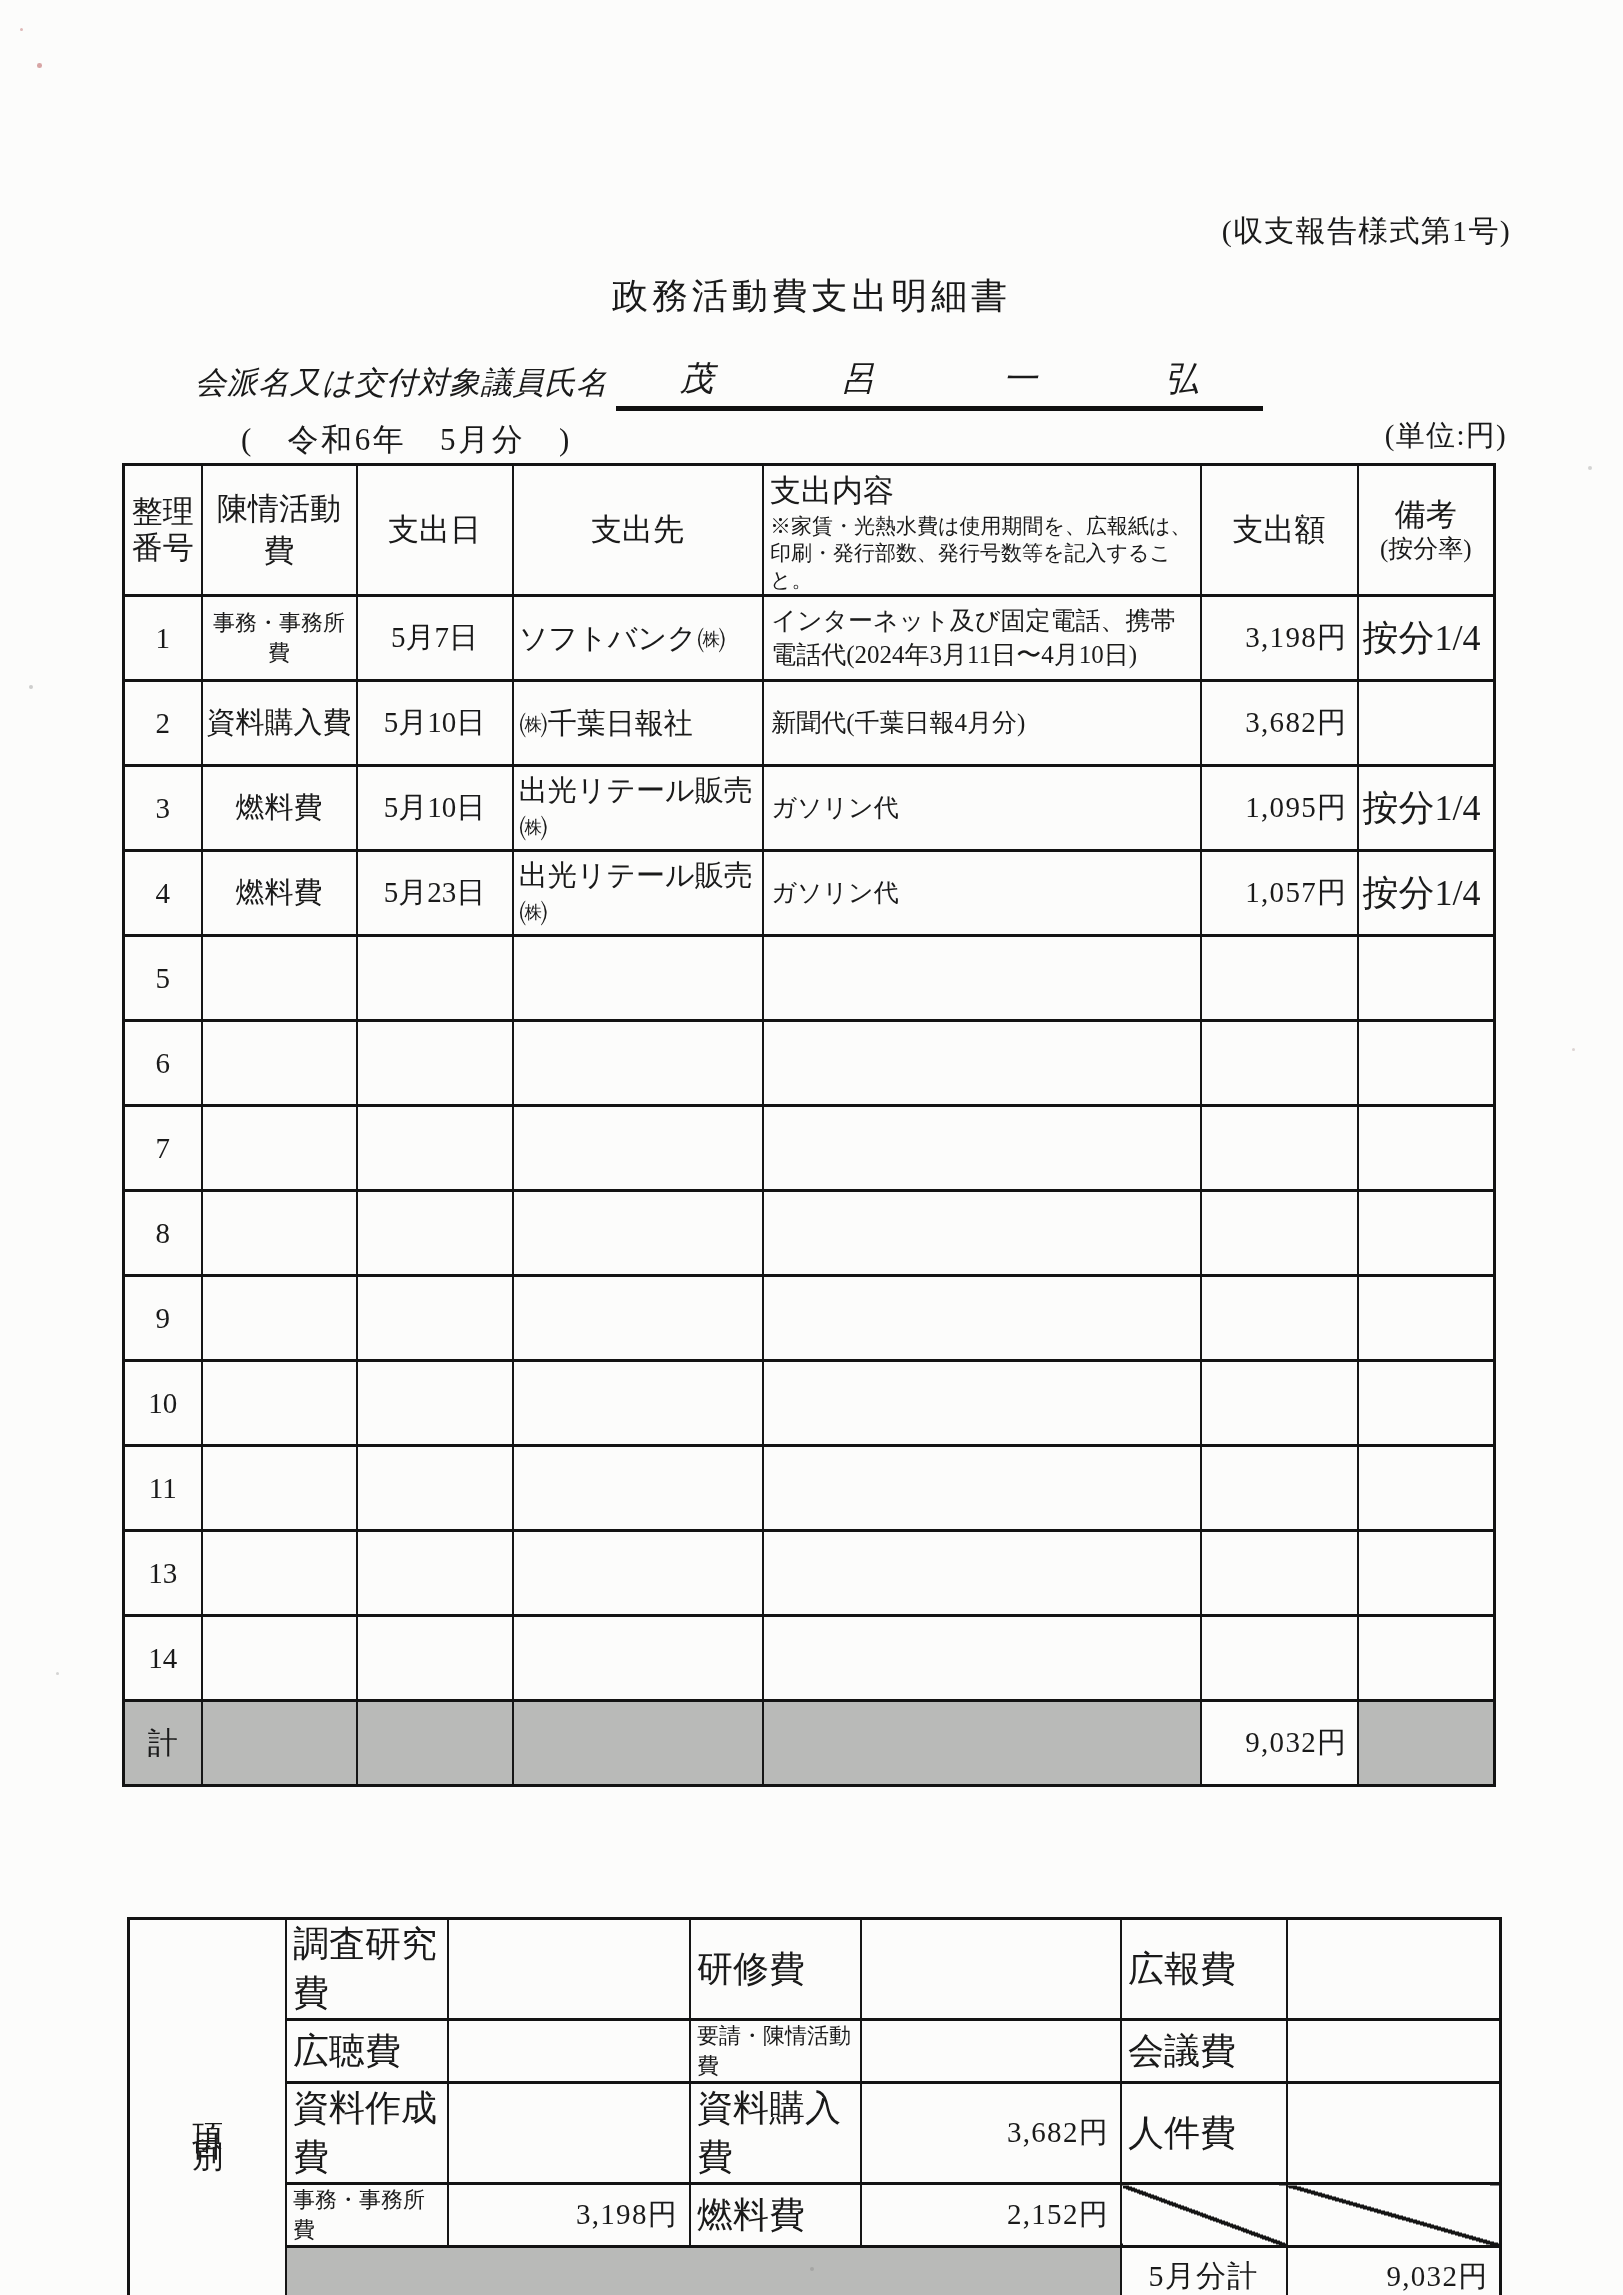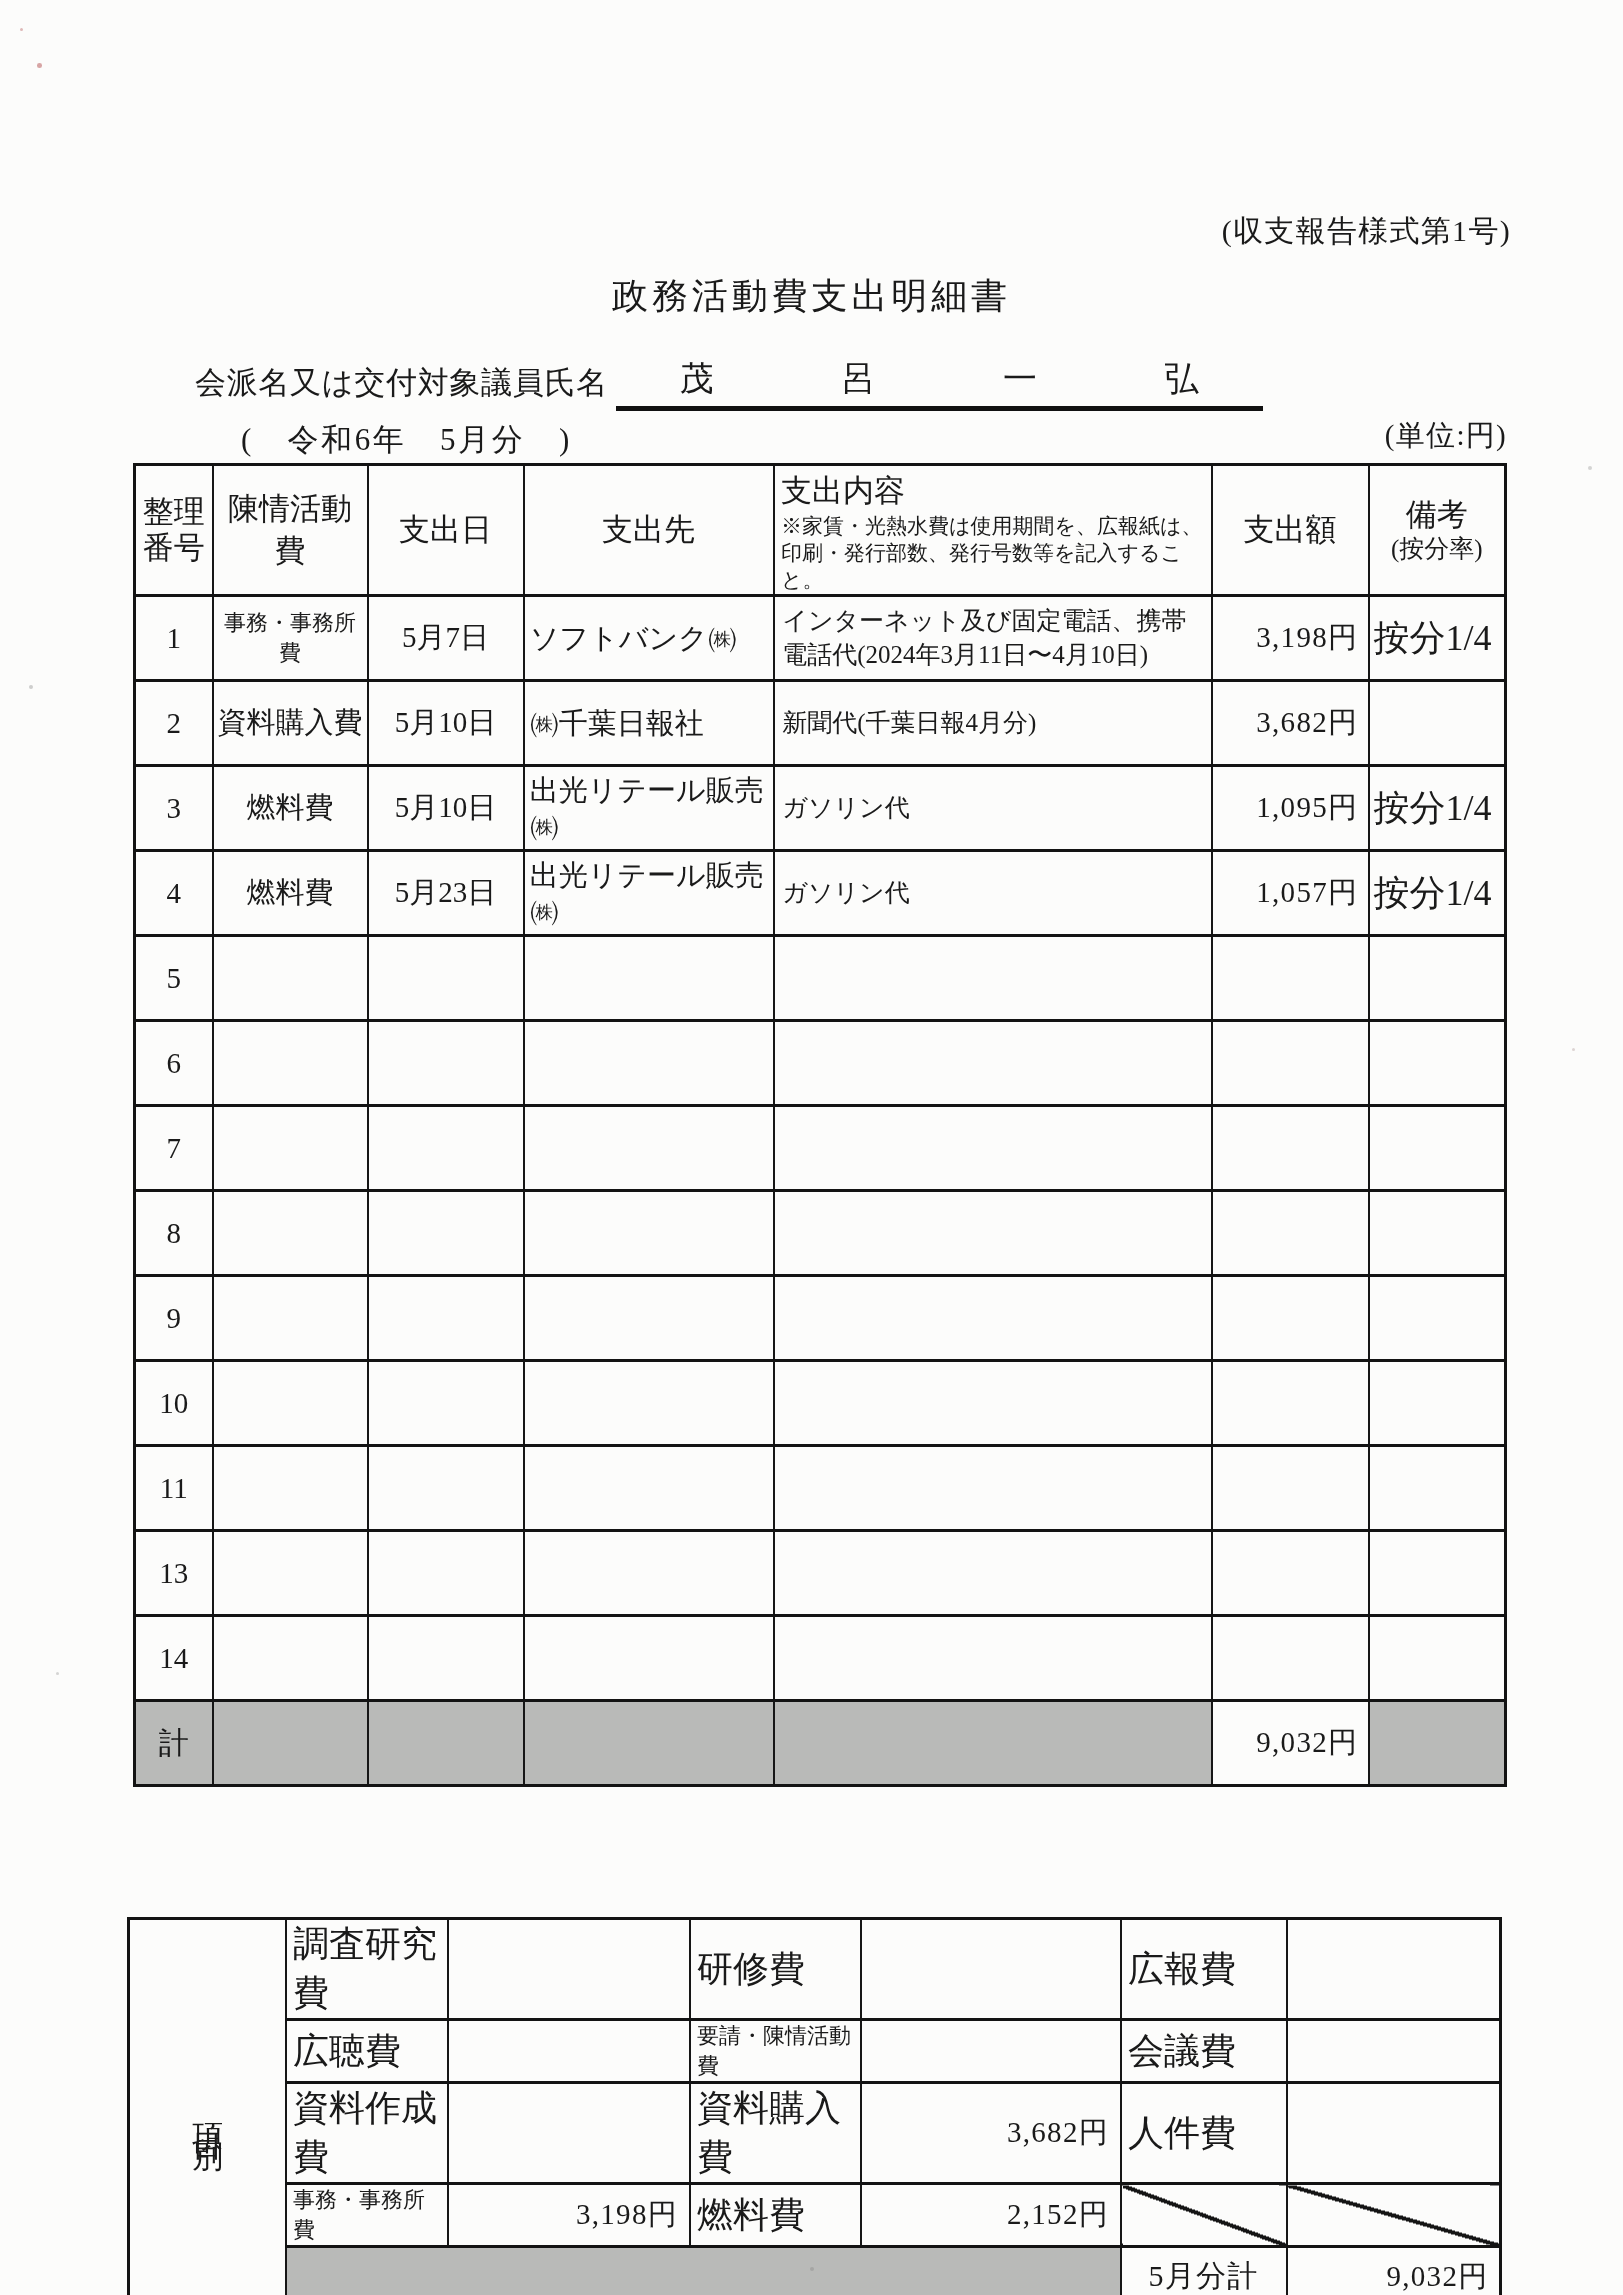--- a/index.html
+++ b/index.html
@@ -19,42 +19,42 @@
   .form-note {
     position:absolute; top:211px; right:112px;
     font-size:30px; letter-spacing:1.3px;
   }
   .doc-title {
     position:absolute; top:272px; left:0; width:100%;
     text-align:center; font-size:36px; letter-spacing:3.9px;
   }
   .name-line {
     position:absolute; top:356px; left:195px;
-    display:flex; align-items:flex-end;
+    display:flex; align-items:flex-end;font-style:italic;
   }
   .name-label { font-size:31px; letter-spacing:0.7px; padding-bottom:6.5px; }
   .name-underline {
     width:647px; margin-left:7.8px;
     border-bottom:5.2px solid #111;
     display:flex; justify-content:space-around;
     font-size:34px; padding-bottom:3.9px;
   }
   .period-line {
     position:absolute; top:419px; left:241px;
     font-size:31px; letter-spacing:2.6px;
   }
   .unit-note {
     position:absolute; top:416px; right:116px;
     font-size:29px; letter-spacing:1.3px;
   }
 
   
   table { border-collapse:collapse; table-layout:fixed; }
   .main-table {
-    position:absolute; left:133px; top:463px;
+    position:absolute; left:122px; top:463px;
     width:1371px;
     border:3.9px solid #131313;
   }
   .main-table td, .main-table th {
     border-left:2px solid #161616; border-right:2px solid #161616;
     border-top:3.9px solid #131313; border-bottom:3.9px solid #131313;
     font-weight:normal; vertical-align:middle;
     overflow:hidden;
   }
   .main-table thead tr { height:131px; }

